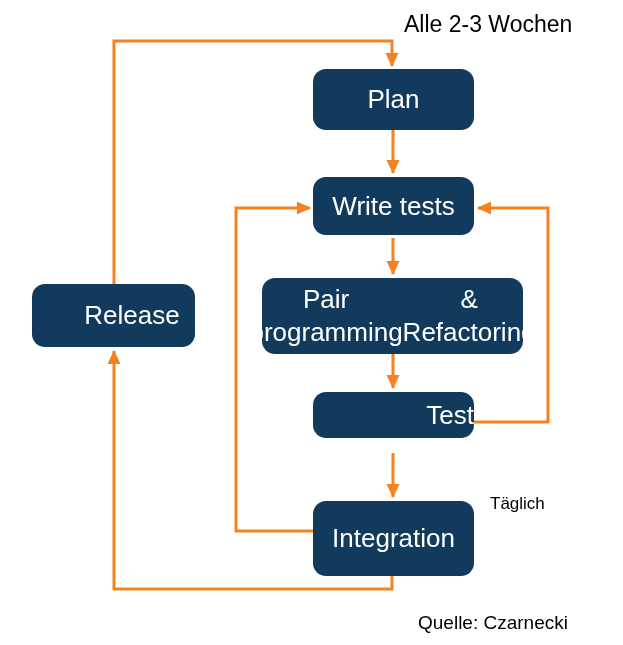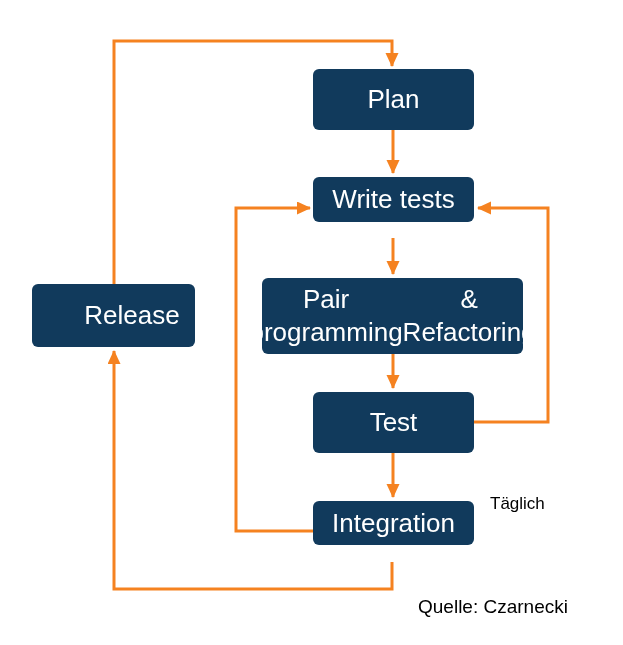--- a/index.html
+++ b/index.html
@@ -24,43 +24,43 @@
     left: 0;
     top: 0;
     width: 623px;
     height: 645px;
     pointer-events: none;
   }
   .node {
     position: absolute;
     background: var(--node-fill, #113A5C);
     color: var(--node-text, #FFFFFF);
-    border-radius: 6px;
+    border-radius: 13px;
     display: flex;
     align-items: center;
     justify-content: center;
     font-size: 26px;
     text-align: center;
     box-sizing: border-box;
   }
   .node-plan        { left: 313px; top: 69px;  width: 161px; height: 61px; }
-  .node-write-tests { left: 313px; top: 177px; width: 161px; height: 45px; }
+  .node-write-tests { left: 313px; top: 177px; width: 161px; height: 58px; }
   .node-pair        { left: 262px; top: 278px; width: 261px; height: 76px;
                       line-height: 1.28; }
-  .node-test        { left: 313px; top: 392px; width: 161px; height: 61px; }
-  .node-integration { left: 313px; top: 501px; width: 161px; height: 44px; }
+  .node-test        { left: 313px; top: 392px; width: 161px; height: 46px; justify-content: flex-end; }
+  .node-integration { left: 313px; top: 501px; width: 161px; height: 75px; }
   .node-release     { left: 32px;  top: 284px; width: 163px; height: 63px; padding-left: 37px; }
   .annotation {
     position: absolute;
     color: var(--text, #000000);
     white-space: nowrap;
   }
   .ann-cycle  { left: 404px; top: 11px;  font-size: 23px; }
   .ann-daily  { left: 490px; top: 494px; font-size: 17px; }
-  .ann-source { left: 418px; top: 596px; font-size: 19px; }
+  .ann-source { left: 418px; top: 612px; font-size: 19px; }
   polyline {
     fill: none;
     stroke: var(--arrow, #F58220);
     stroke-width: 3;
   }
 </style>
 </head>
 <body>
 
 <div class="canvas">
@@ -74,20 +74,21 @@
     <polyline points="114,284 114,41 392,41 392,66" marker-end="url(#ah)"></polyline>
     <polyline points="393,130 393,173" marker-end="url(#ah)"></polyline>
     <polyline points="393,238 393,274" marker-end="url(#ah)"></polyline>
     <polyline points="393,354 393,388" marker-end="url(#ah)"></polyline>
     <polyline points="393,453 393,497" marker-end="url(#ah)"></polyline>
     <polyline points="474,422 548,422 548,208 478,208" marker-end="url(#ah)"></polyline>
     <polyline points="313,531 236,531 236,208 310,208" marker-end="url(#ah)"></polyline>
     <polyline points="392,562 392,589 114,589 114,351" marker-end="url(#ah)"></polyline>
   </svg>
 
+  <div class="annotation ann-cycle">Alle 2-3 Wochen</div>
 
   <div class="node node-plan">
     <span>Plan</span>
   </div>
 
   <div class="node node-write-tests">
     <span>Write tests</span>
   </div>
 
   <div class="node node-pair">

